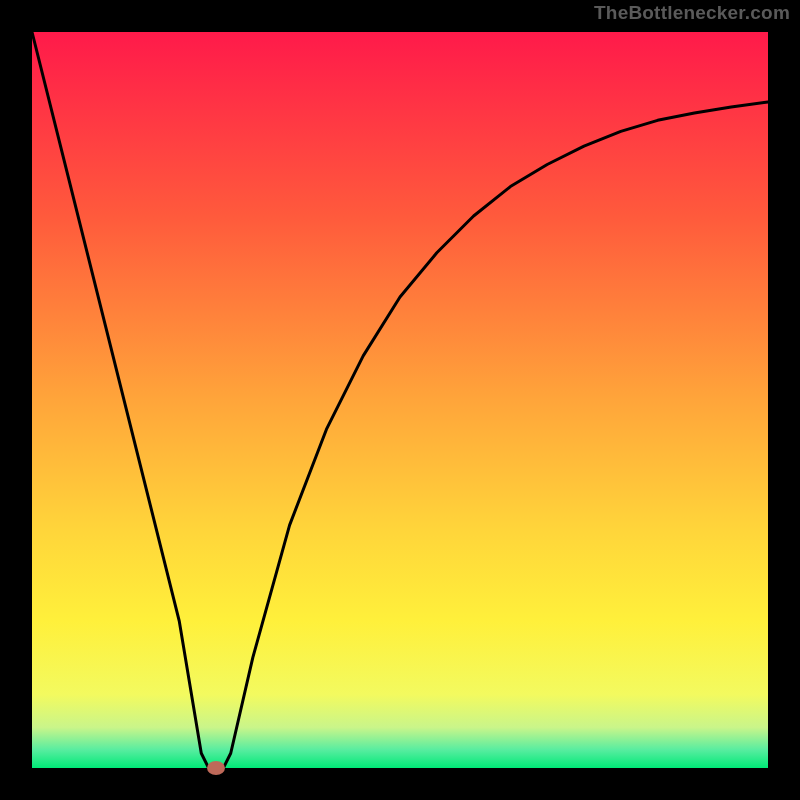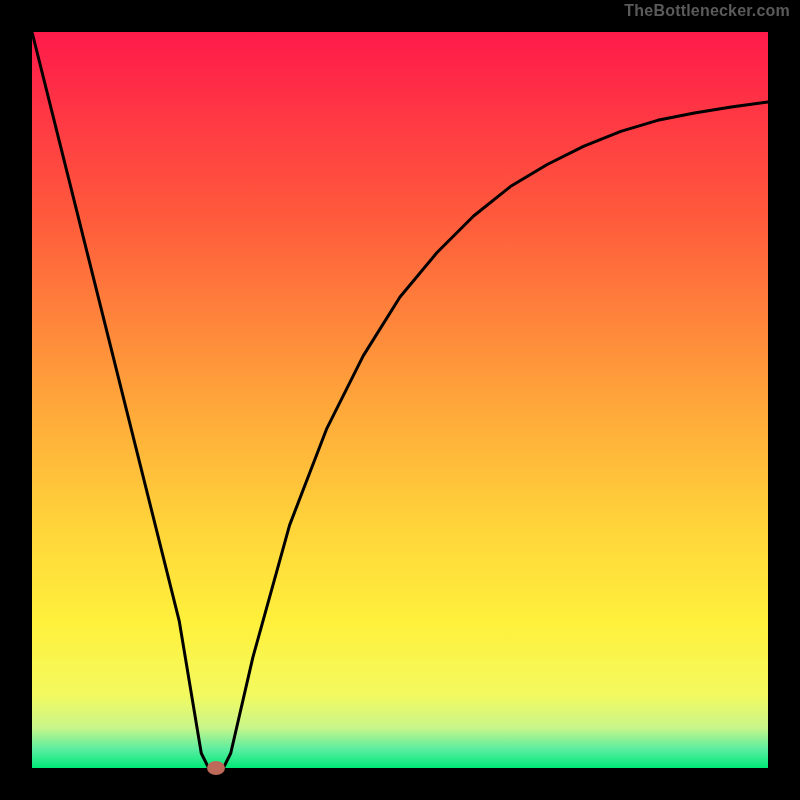--- a/index.html
+++ b/index.html
@@ -13,21 +13,21 @@
   }
   .frame {
     position: relative;
     width: 800px;
     height: 800px;
   }
   .watermark {
     position: absolute;
     top: 2px;
     right: 10px;
-    font-size: 16px;
+    font-size: 19px;
     font-weight: 600;
     color: #5a5a5a;
     letter-spacing: 0.2px;
     z-index: 10;
   }
   svg.chart {
     position: absolute;
     top: 0;
     left: 0;
     width: 800px;

